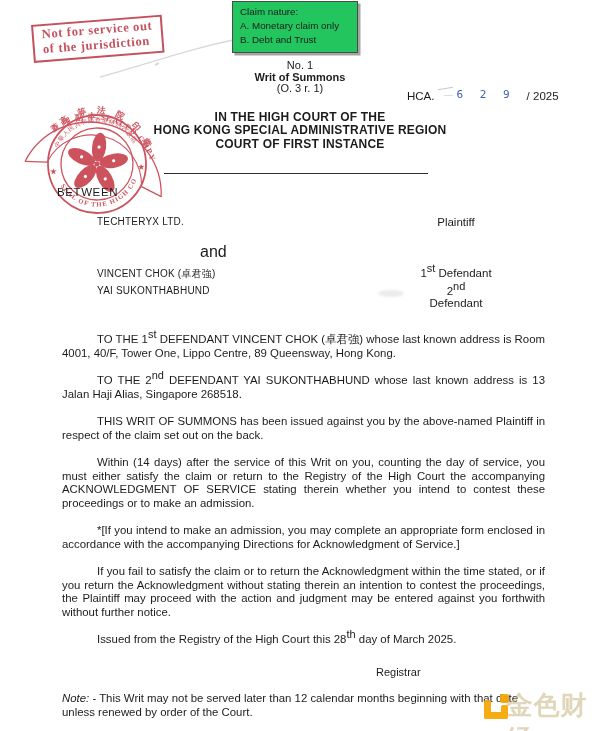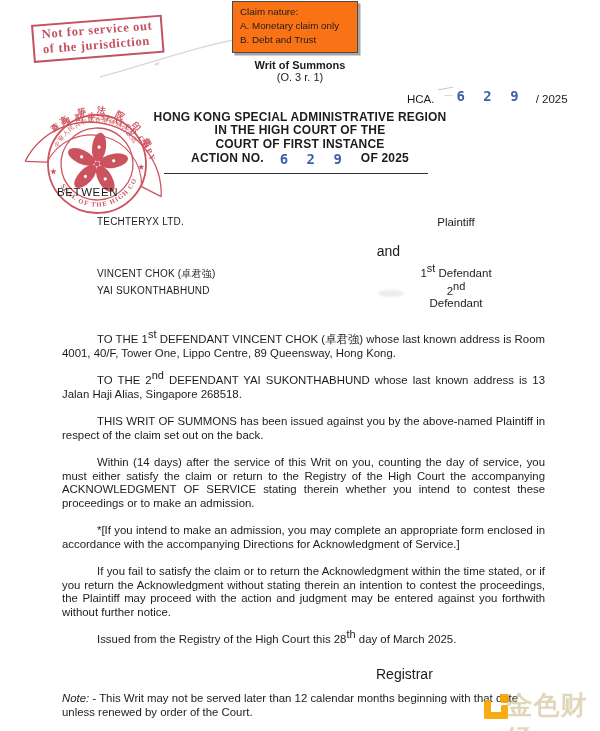--- a/index.html
+++ b/index.html
@@ -4,60 +4,60 @@
 <style>
   * { margin: 0; padding: 0; box-sizing: border-box; }
   html,body { width:600px; background:#ffffff; }
   body { position:relative; width:600px; height:731px; overflow:hidden;
          font-family:"Liberation Sans", sans-serif; color:#1c1c1c; }
   .abs { position:absolute; }
 
   
   .claim-box { left:232px; top:1px; width:126px; padding:3px 7px 5px 7px;
     border:1px solid #4a4a4a; box-shadow:2.5px 2.5px 0 rgba(90,90,90,.55);
-    font-size:9.8px; line-height:1.42; background:#f97316; }
+    font-size:9.8px; line-height:1.42; background:#22c55e; }
 
   
   .jur-stamp { left:31px; top:25px; transform:rotate(-4.5deg); transform-origin:left top;
     border:2px solid #bf4351; color:#bf4351; padding:1px 8px 2px 8px;
     font-family:"Liberation Serif", serif; font-weight:600; font-size:12.6px;
     line-height:1.22; letter-spacing:.6px; opacity:.92; }
 
   
   .doc-no { left:200px; top:60px; width:200px; text-align:center;
     font-size:11px; line-height:11.5px; }
   .doc-no .bold { font-weight:bold; font-size:11px; }
 
   
   .case-ref { left:407px; top:90px; font-size:11.5px; white-space:nowrap; }
   .blue-digits { color:#3c5fa9; font-family:"DejaVu Sans Mono", monospace;
-    font-weight:bold; font-size:14px; letter-spacing:5px; }
+    font-weight:normal; font-size:11px; letter-spacing:5px; }
   .case-ref .blue-digits { position:relative; top:-2px; margin-left:22px; }
   .case-ref .year { margin-left:12px; }
   .dash-art { background:none; border-top:1.5px solid #b9b9b9; width:15px; height:0; opacity:.8; }
   .dash1 { left:438px; top:88px; transform:rotate(-10deg); }
   .dash2 { left:444px; top:95px; width:9px; opacity:.5; }
 
   
   .heading { left:60px; top:111px; width:480px; text-align:center; font-weight:bold;
     font-size:12px; line-height:13.4px; letter-spacing:.2px; }
   .action-line .blue-digits { position:relative; top:2px; margin:0 14px 0 16px; }
   .rule { left:164px; top:173px; width:264px; border-top:1.6px solid #2e2e2e; }
 
   
   .between { left:57px; top:186px; font-size:11.5px; letter-spacing:.6px; z-index:5; }
   .party-name { left:97px; font-size:10px; letter-spacing:.2px; }
   .party-role { left:420px; width:72px; text-align:center; font-size:11.5px; }
-  .and-label { left:200px; top:243px; width:200px; text-align:right; font-size:14px; }
+  .and-label { left:200px; top:243px; width:200px; text-align:left; font-size:16px; }
   sup { font-size:11px; vertical-align:super; line-height:0; }
 
   
   .body-text { left:62px; top:333px; width:483px; font-size:11.4px; line-height:13.5px; }
   .body-text p { text-align:justify; text-indent:35px; margin-bottom:14px; }
-  .registrar { left:376px; top:666px; font-size:14px; }
+  .registrar { left:376px; top:666px; font-size:11px; }
   .note { left:62px; top:691px; width:482px; font-size:11.4px; line-height:14px; }
   .note .note-label { font-style:italic; }
 
   
   .watermark { left:483px; top:688px; display:flex; align-items:flex-start; z-index:9; }
   .wm-logo { position:relative; width:27px; height:27px; margin-top:6px; opacity:.92; }
   .wm-logo .bar-l { position:absolute; left:1px; top:6px; width:7px; height:19px; border-radius:2px; }
   .wm-logo .bar-b { position:absolute; left:1px; top:18px; width:24px; height:7px; border-radius:2px; }
   .wm-logo .bar-r { position:absolute; left:18px; top:11px; width:7px; height:14px; border-radius:2px; }
   .wm-logo .sq   { position:absolute; left:17px; top:0; width:9px; height:9px; border-radius:2px; }
@@ -86,37 +86,35 @@
   <div>of the jurisdiction</div>
 </div>
 
 <div class="abs claim-box">
   <div>Claim nature:</div>
   <div>A. Monetary claim only</div>
   <div>B. Debt and Trust</div>
 </div>
 
 <div class="abs doc-no">
+  <div>No. 1</div>
   <div class="bold">Writ of Summons</div>
   <div>(O. 3 r. 1)</div>
 </div>
 
 <div class="abs case-ref">
   <span>HCA.</span><span class="blue-digits" style="color: rgb(60, 95, 169);">6 2 9</span><span class="year">/ 2025</span>
 </div>
 <div class="abs dash-art dash1"></div>
 <div class="abs dash-art dash2"></div>
 
 <div class="abs heading">
+  <div>IN THE HIGH COURT OF THE</div>
   <div>HONG KONG SPECIAL ADMINISTRATIVE REGION</div>
-  <div>IN THE HIGH COURT OF THE</div>
   <div>COURT OF FIRST INSTANCE</div>
-  <div class="action-line">
-    <span>ACTION NO.</span><span class="blue-digits" style="color: rgb(60, 95, 169);">6 2 9</span><span>OF 2025</span>
-  </div>
 </div>
 <div class="abs rule"></div>
 
 <svg class="abs seal-wrap" width="152" height="136" viewBox="0 0 152 136">
   <defs>
     <path id="ribrow1" d="M12.4,65.1 A62,62 0 0 1 127.7,107.1"></path>
     <path id="ribrow2" d="M23.7,60 A52.5,52.5 0 0 1 122.3,96"></path>
     <path id="ringcn" d="M32.4,67.1 A42,42 0 0 1 113.6,67.1"></path>
     <path id="ringen" d="M35.1,97.3 A42.5,42.5 0 0 0 110.9,97.3"></path>
   </defs>

